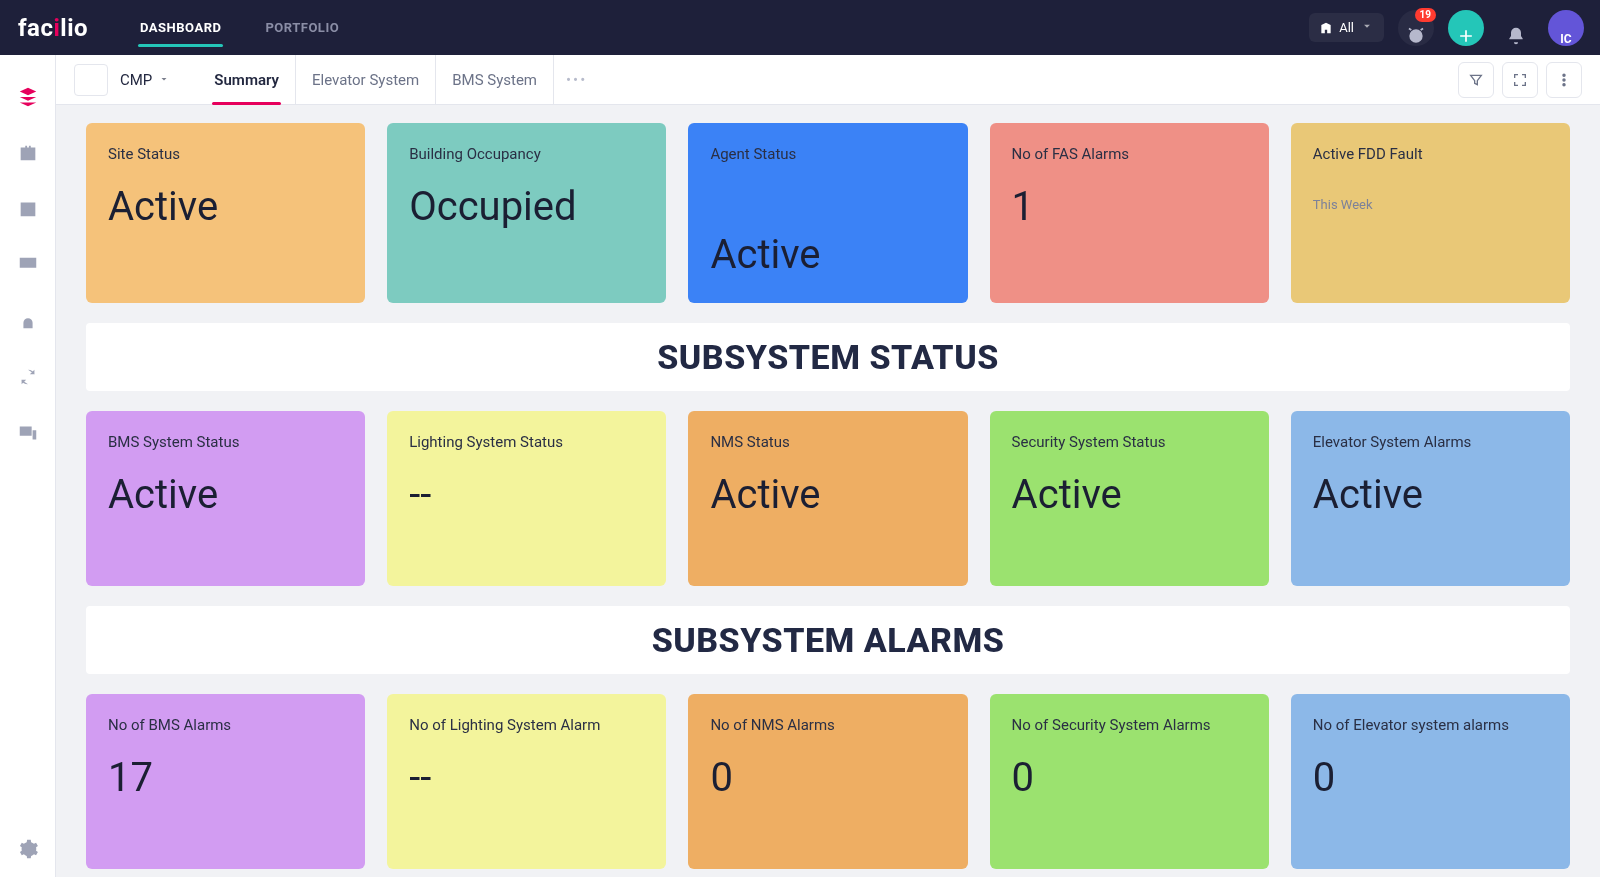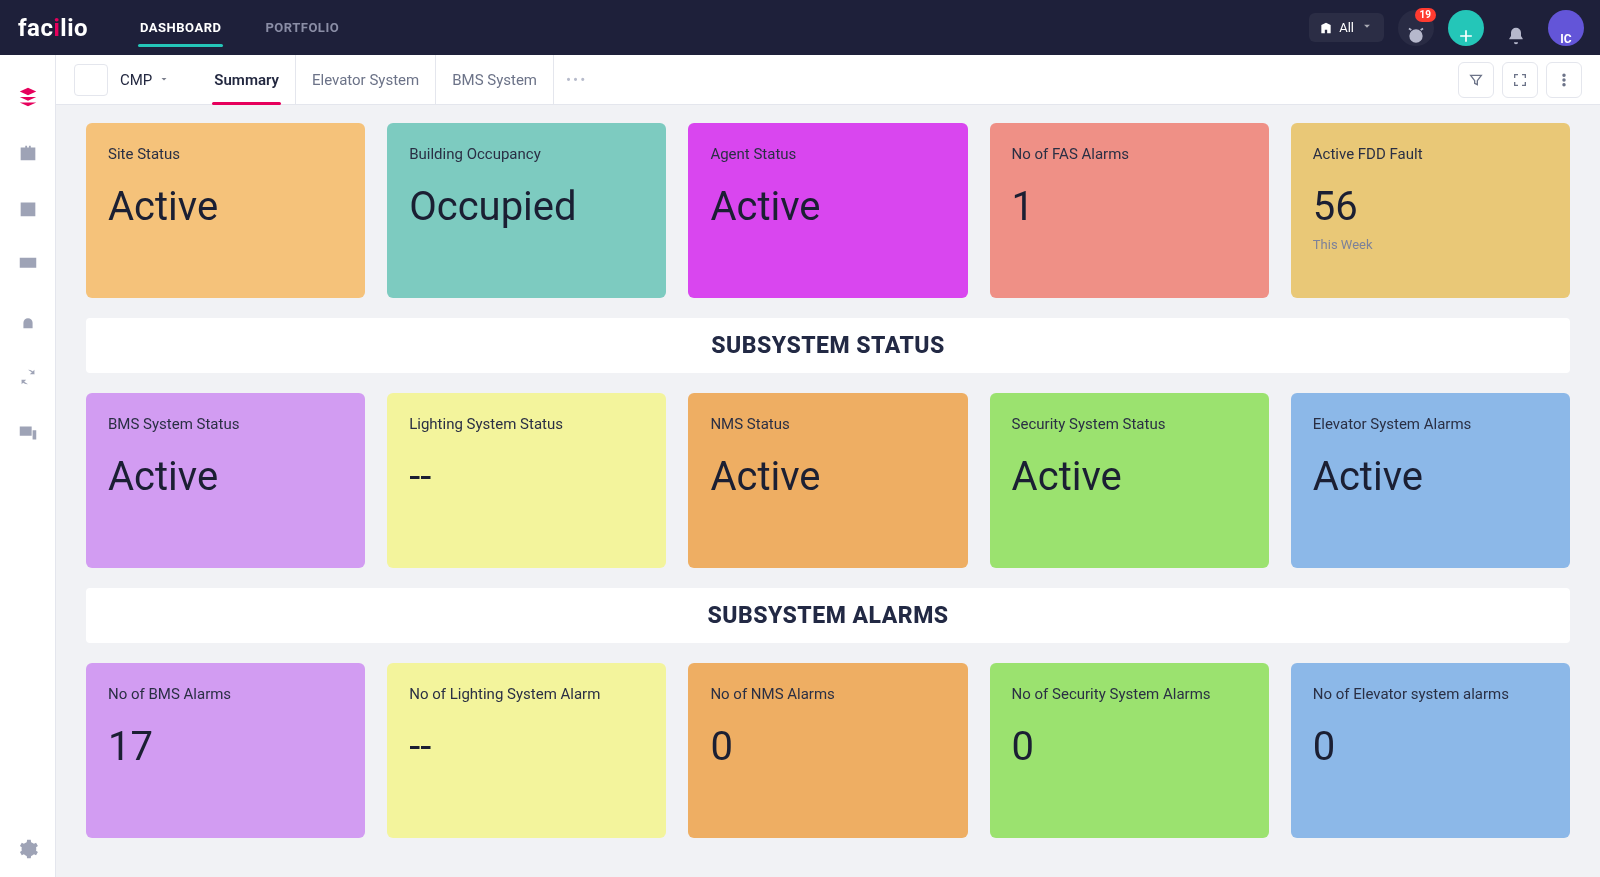--- a/index.html
+++ b/index.html
@@ -143,27 +143,27 @@
   .card{
     border-radius:6px;padding:22px 22px 28px 22px;
     min-height:175px;
     display:flex;flex-direction:column;
   }
   .card-title{font-size:15px;color:#2a2f44;margin-bottom:24px;}
   .card-value{font-size:40px;font-weight:400;color:#1b1f33;line-height:1;}
   .card-sub{font-size:13px;color:#7d8299;margin-top:10px;}
   .section-title{
     background:#fff;border-radius:4px;padding:14px 0;margin:0 0 20px 0;
-    text-align:center;font-size:23px;font-weight:800;
+    text-align:center;font-size:34px;font-weight:800;
     letter-spacing:.5px;color:#222944;
   }
   
   .c-orange {background:#f5c27a;}
   .c-teal   {background:#7dcbc0;}
-  .c-olive  {background:#d946ef;}
+  .c-olive  {background:#3b82f6;gap:48px;}
   .c-red    {background:#ef9086;}
   .c-gold   {background:#e9c877;}
   .c-purple {background:#d29cf2;}
   .c-yellow {background:#f3f49c;}
   .c-orange2{background:#eeae63;}
   .c-green  {background:#9be26f;}
   .c-blue   {background:#8cb8e8;}
   
   .main::-webkit-scrollbar{width:10px;}
   .main::-webkit-scrollbar-thumb{background:#c6c9d4;border-radius:5px;}
@@ -322,21 +322,20 @@
       <div class="card c-olive">
         <div class="card-title">Agent Status</div>
         <div class="card-value">Active</div>
       </div>
       <div class="card c-red">
         <div class="card-title">No of FAS Alarms</div>
         <div class="card-value">1</div>
       </div>
       <div class="card c-gold">
         <div class="card-title">Active FDD Fault</div>
-        <div class="card-value">56</div>
         <div class="card-sub">This Week</div>
       </div>
     </div>
 
   <div class="section-title">SUBSYSTEM STATUS</div>
   <div class="card-row" id="row-status">
       <div class="card c-purple">
         <div class="card-title">BMS System Status</div>
         <div class="card-value">Active</div>
       </div>

